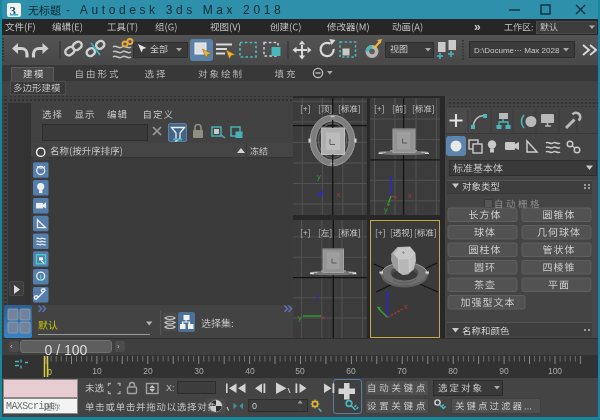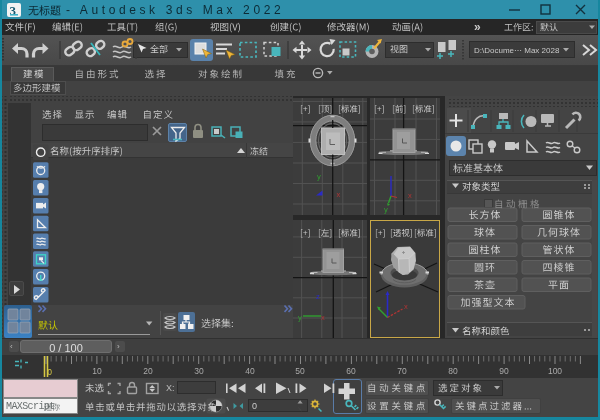--- a/index.html
+++ b/index.html
@@ -7,21 +7,21 @@
 #ov{position:absolute;left:0;top:0;z-index:50}
 .fld{background:#3a3a3a;border:1px solid #2d2d2d}
 .btn{background:#4f4f4f;border:1px solid #404040;border-radius:2px}
 .txt{font-family:"Liberation Sans",sans-serif;color:#c9c9c9;font-size:9px;line-height:1}
 </style></head>
 <body>
 <div id="root" style="left:0;top:0;width:600px;height:420px;background:#444"></div>
 
 <div style="left:0;top:0;width:600px;height:19px;background:#2e90ab"></div>
 <div style="left:7px;top:3px;width:14px;height:14px;background:#f2f2f2;border-radius:2px"></div>
-<div class="txt" style="left:66px;top:4px;font-size:12px;letter-spacing:3.6px;color:#0c2b36">- Autodesk 3ds Max 2022</div>
+<div class="txt" style="left:66px;top:4px;font-size:12px;letter-spacing:3.6px;color:#0c2b36">- Autodesk 3ds Max 2018</div>
 
 <div style="left:0;top:19px;width:600px;height:16px;background:#262626"></div>
 <div class="txt" style="left:474px;top:21px;color:#c9c9c9;font-size:12px;font-weight:bold">»</div>
 <div style="left:536px;top:20.5px;width:61px;height:13px;background:#3c3c3c;border:1px solid #4a4a4a"></div>
 
 <div style="left:0;top:35px;width:600px;height:31px;background:linear-gradient(#535353,#484848);border-bottom:1px solid #393939"></div>
 <div class="fld" style="left:133px;top:42px;width:55px;height:16px"></div>
 <div style="left:190px;top:39px;width:23px;height:22px;background:#5a82ab;border-radius:3px"></div>
 <div class="fld" style="left:385px;top:42px;width:49px;height:16px"></div>
 <div class="fld" style="left:469px;top:41px;width:106px;height:17px;background:#3b3b3b"></div>
@@ -70,21 +70,21 @@
 <div style="left:484px;top:199px;width:9px;height:9px;background:#565656;border:1px solid #3a3a3a"></div>
 <div style="left:447px;top:322px;width:147px;height:14px;background:#3e3e3e;border-top:1px solid #555"></div>
 <div style="left:592px;top:180px;width:5px;height:160px;background:#474747"></div>
 
 <div id="prims"></div>
 
 <div style="left:2px;top:338px;width:596px;height:17px;background:#3f3f3f;border-top:1px solid #303030"></div>
 <div style="left:9px;top:341px;width:10px;height:11px;background:#4c4c4c;border-radius:2px"></div>
 <div style="left:20px;top:340px;width:92px;height:13px;background:#5e5e5e;border:1px solid #6e6e6e;border-radius:3px"></div>
 <div style="left:115px;top:341px;width:10px;height:11px;background:#4c4c4c;border-radius:2px"></div>
-<div class="txt" style="left:20px;top:343px;width:92px;text-align:center;color:#dedede;font-size:11px">0 / 100</div>
+<div class="txt" style="left:20px;top:343px;width:92px;text-align:center;color:#dedede;font-size:14px">0 / 100</div>
 <div class="txt" style="left:10px;top:343px;color:#bbb;font-size:8px">‹</div>
 <div class="txt" style="left:117px;top:343px;color:#bbb;font-size:8px">›</div>
 
 <div style="left:2px;top:355px;width:596px;height:23px;background:#323232"></div>
 <div id="ticknums"></div>
 
 <div style="left:2px;top:378px;width:596px;height:39px;background:#444"></div>
 <div style="left:3px;top:379px;width:75px;height:19px;background:#e7ccd2;border:1px solid #888"></div>
 <div style="left:3px;top:398px;width:75px;height:16px;background:#f3f3f3;border:1px solid #888"></div>
 <div class="txt" style="left:6px;top:402px;color:#6a7070;font-size:10px;font-family:'Liberation Mono',monospace;letter-spacing:-0.6px">MAXScript</div>

